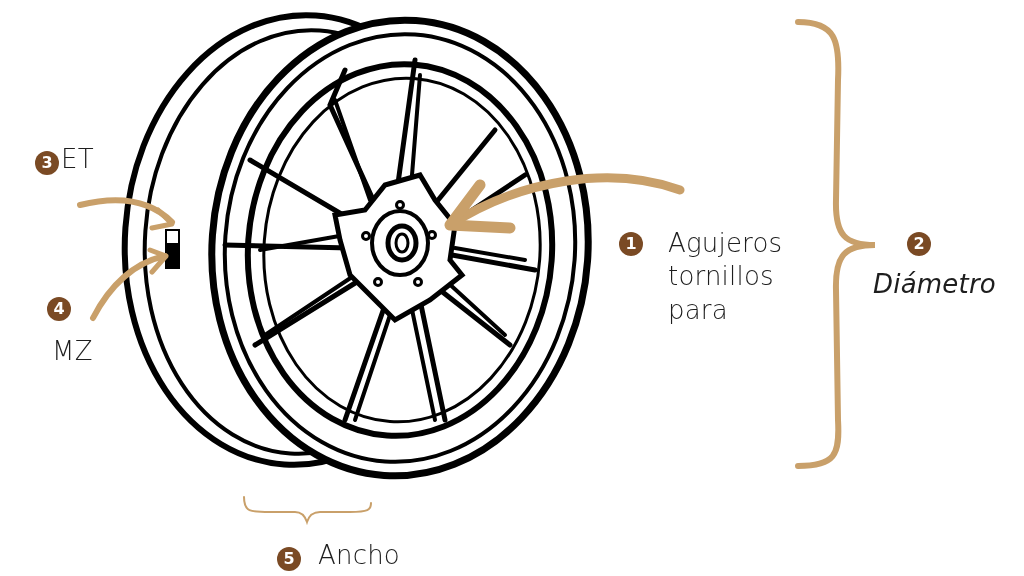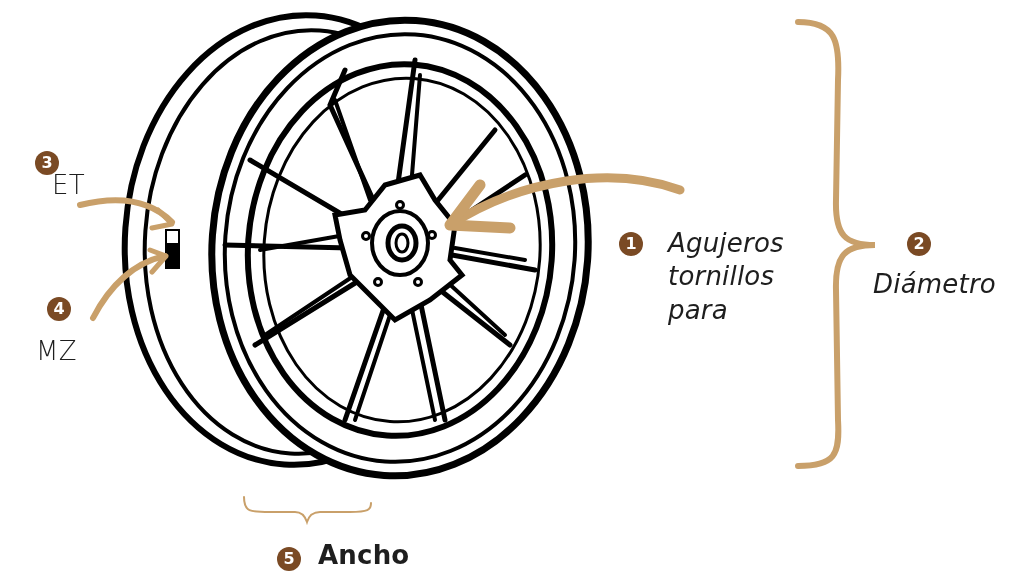--- a/index.html
+++ b/index.html
@@ -78,34 +78,34 @@
       <path d="M150 250 L166 256 L152 272" stroke-width="5"></path>
     </g>
 
     <path d="M798 22 C835 22, 840 40, 838 80 L836 200 C835 235, 845 245, 875 245 C845 245, 835 255, 836 290 L838 420 C840 455, 835 466, 798 466" fill="none" stroke="#C9A06A" stroke-width="6" stroke-linecap="round"></path>
 
     <path d="M244 497 C244 512, 250 512, 270 512 L295 512 C302 512, 305 516, 307 522 C309 516, 312 512, 320 512 L350 512 C368 512, 371 510, 371 503" fill="none" stroke="#C9A06A" stroke-width="2" stroke-linecap="round"></path>
   </svg>
 
   
   <div class="badge" style="left:619px; top:232px; background:#7A4A24;">1</div>
-  <div class="label" style="left:668px; top:227px;font-style:italic;">
+  <div class="label" style="left:668px; top:227px;">
     <div>Agujeros</div>
     <div>tornillos</div>
     <div>para</div>
   </div>
 
   
   <div class="badge" style="left:907px; top:232px; background:#7A4A24;">2</div>
   <div class="label" style="left:873px; top:268px;font-style:italic;">Diámetro</div>
 
   
   <div class="badge" style="left:35px; top:151px; background:#7A4A24;">3</div>
-  <div class="label" style="left:52px; top:143px;margin-top:26px;">ET</div>
+  <div class="label" style="left:61px; top:143px;">ET</div>
 
   
   <div class="badge" style="left:47px; top:297px; background:#7A4A24;">4</div>
-  <div class="label" style="left:36px; top:335px;">MZ</div>
+  <div class="label" style="left:52px; top:335px;">MZ</div>
 
   
   <div class="badge" style="left:277px; top:547px; background:#7A4A24;">5</div>
-  <div class="label" style="left:318px; top:539px;font-weight:bold;">Ancho</div>
+  <div class="label" style="left:318px; top:539px;">Ancho</div>
 </div>
 
 </body></html>

